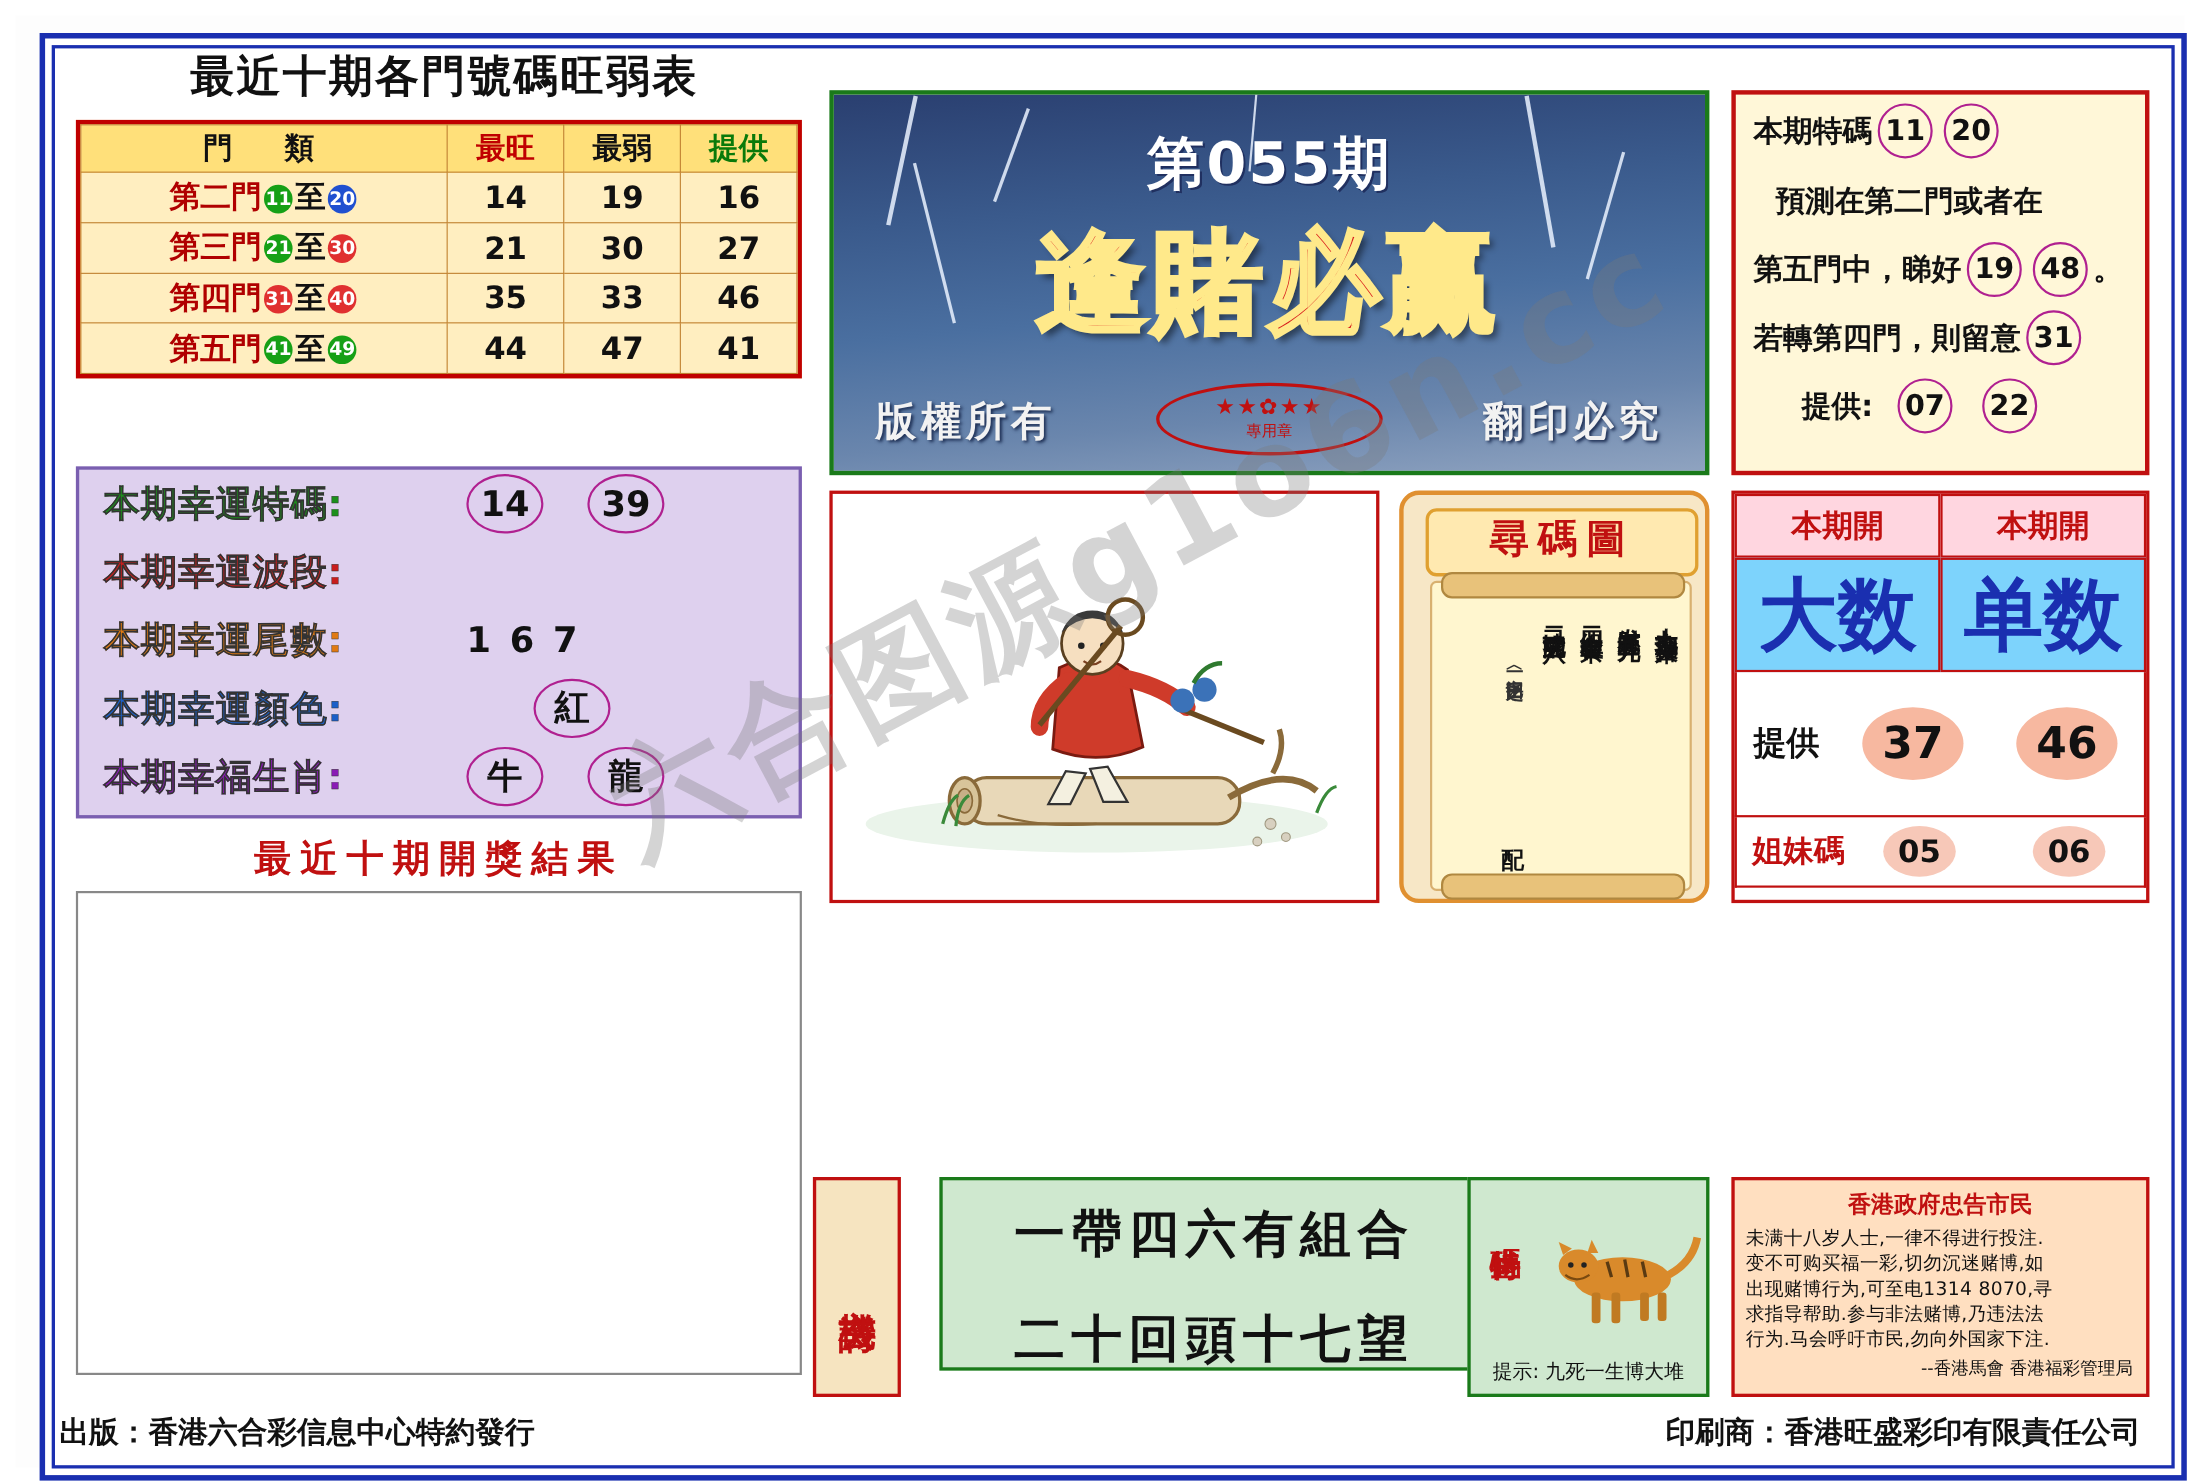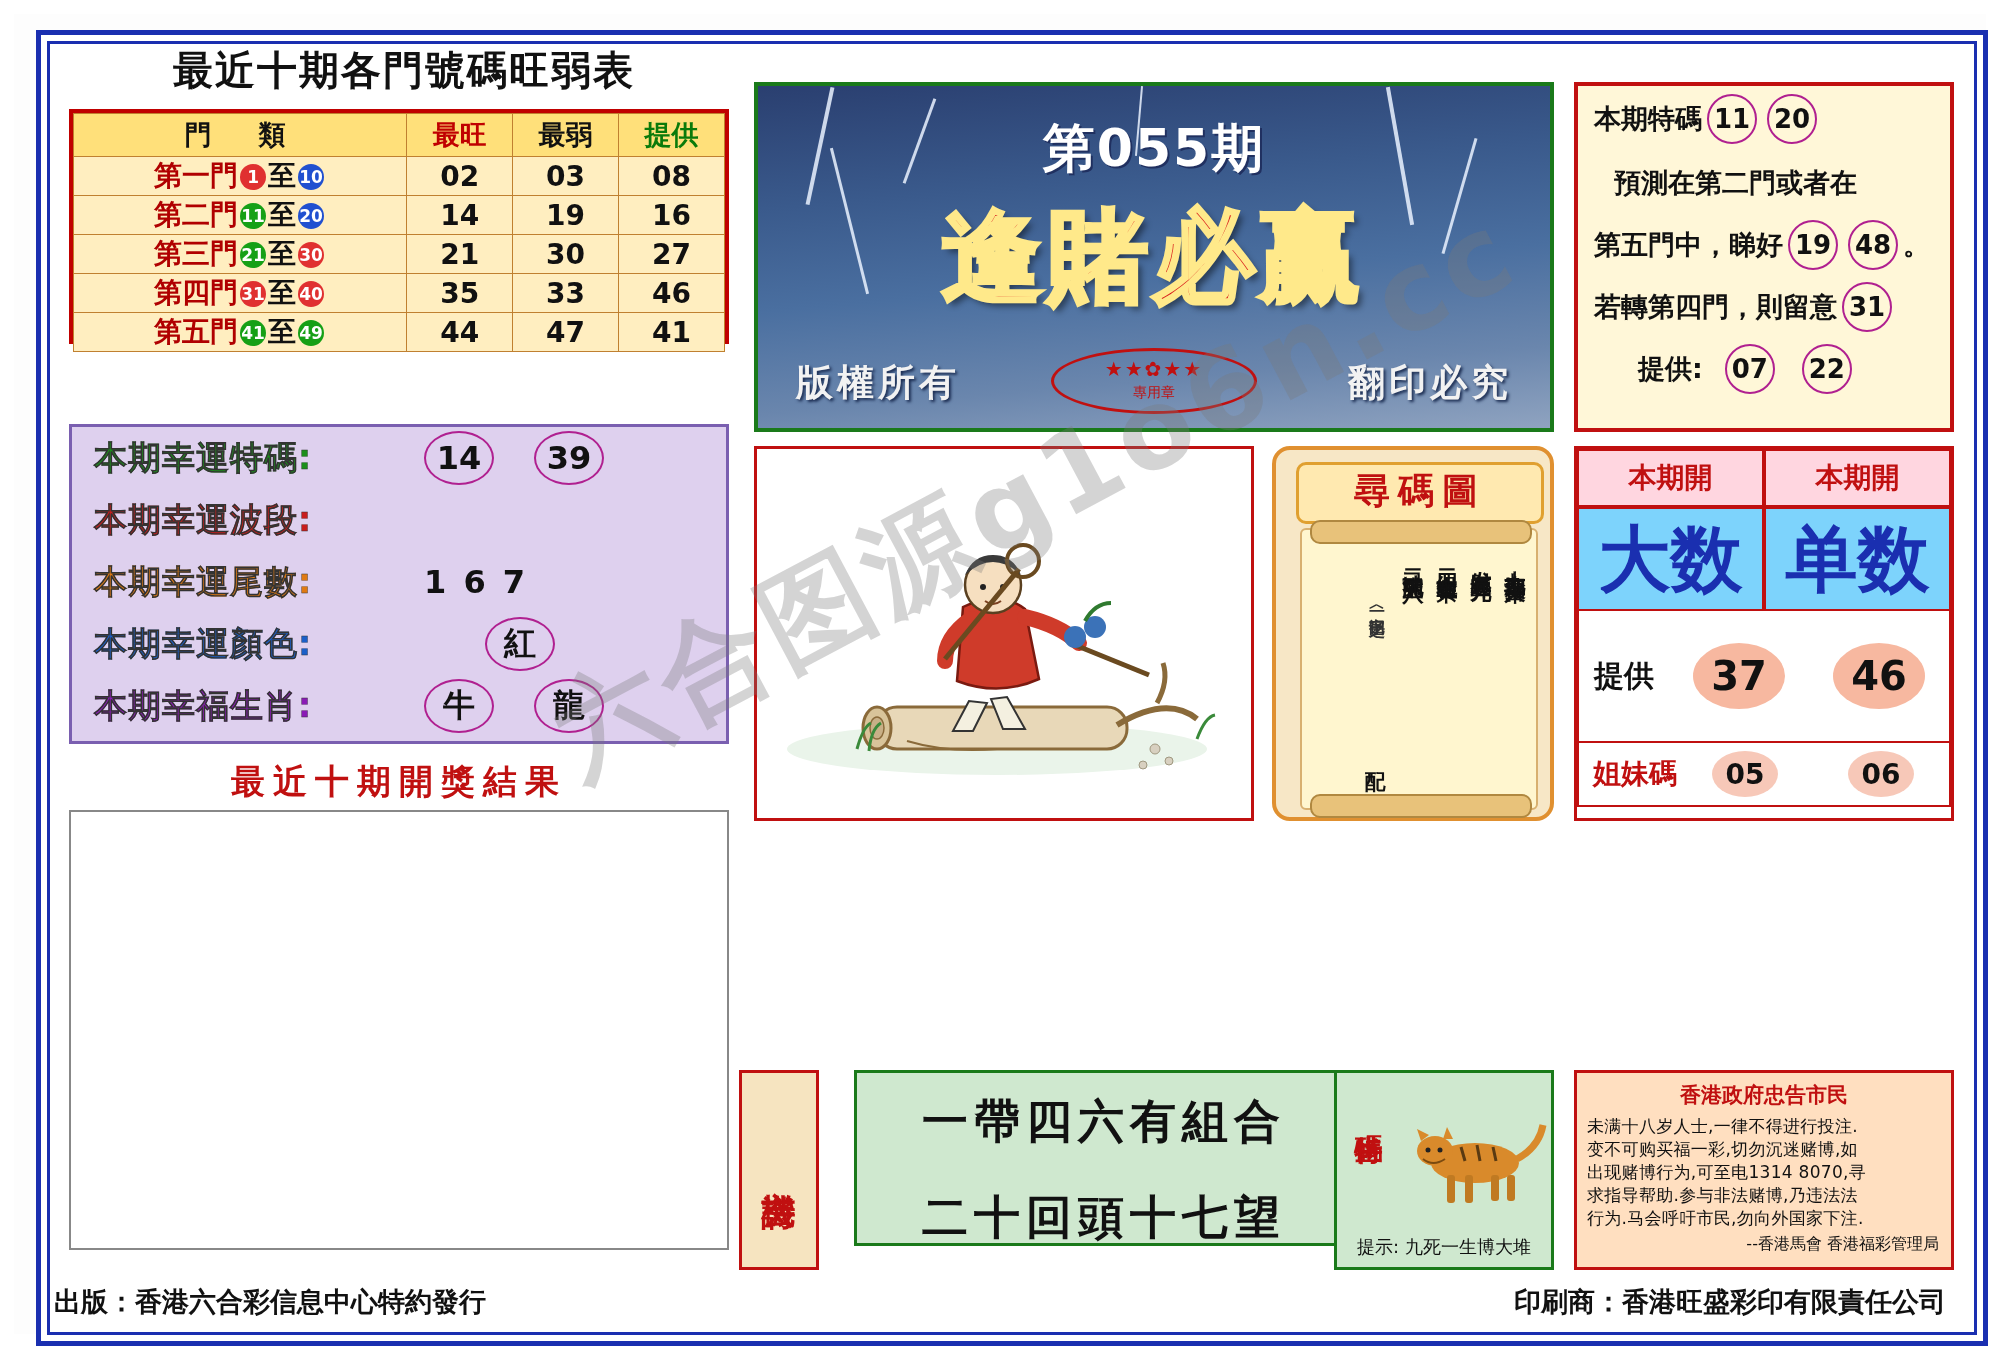--- a/index.html
+++ b/index.html
@@ -276,28 +276,20 @@
     <table class="grid">
       <thead>
         <tr>
           <th class="th-men">門　類</th>
           <th class="th-wang">最旺</th>
           <th class="th-ruo">最弱</th>
           <th class="th-gong">提供</th>
         </tr>
       </thead>
       <tbody>
-        <tr>
-          <td class="mencell">
-            <span class="m-label">第一門</span><span class="ball b-red">1</span><span>至</span><span class="ball b-blue">10</span>
-          </td>
-          <td>02</td>
-          <td>03</td>
-          <td>08</td>
-        </tr>
         <tr>
           <td class="mencell">
             <span class="m-label">第二門</span><span class="ball b-green">11</span><span>至</span><span class="ball b-blue">20</span>
           </td>
           <td>14</td>
           <td>19</td>
           <td>16</td>
         </tr>
         <tr>
           <td class="mencell">

